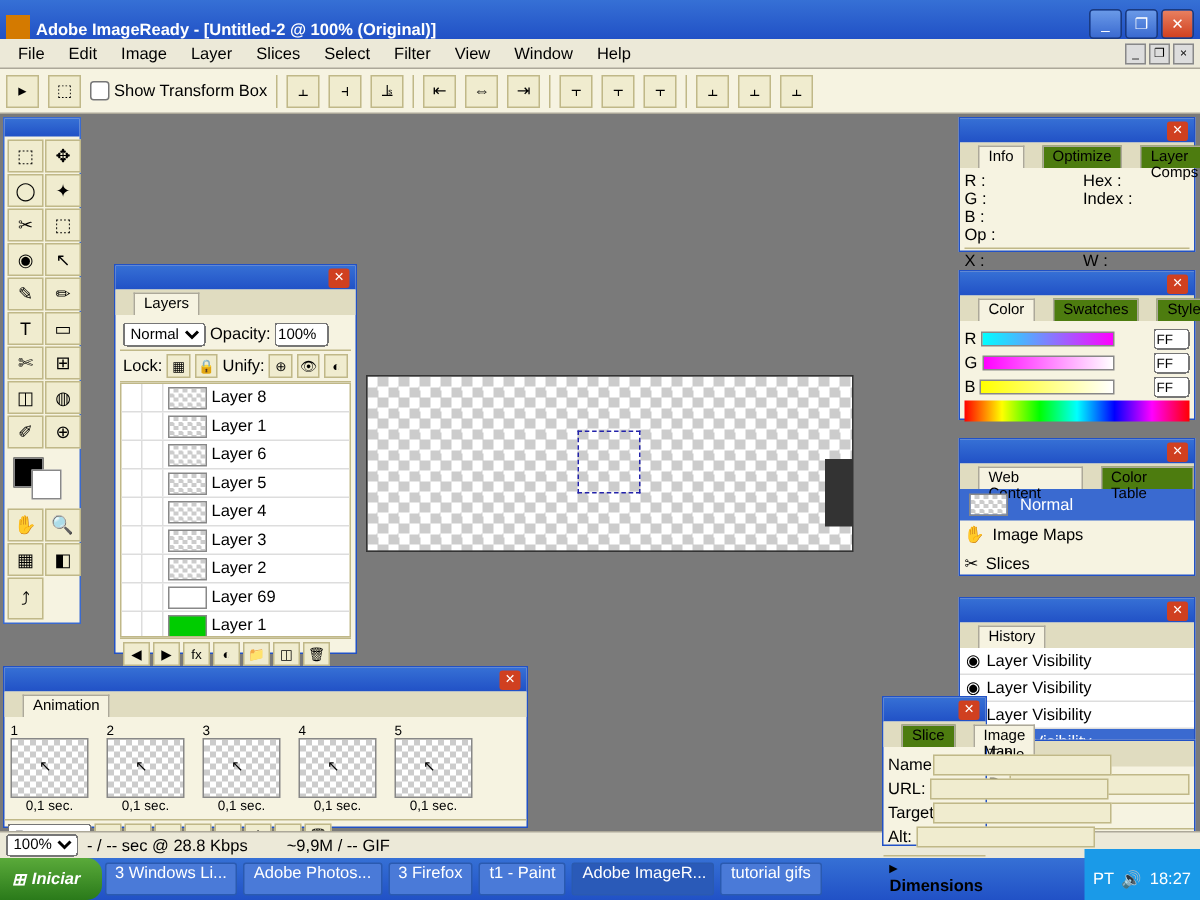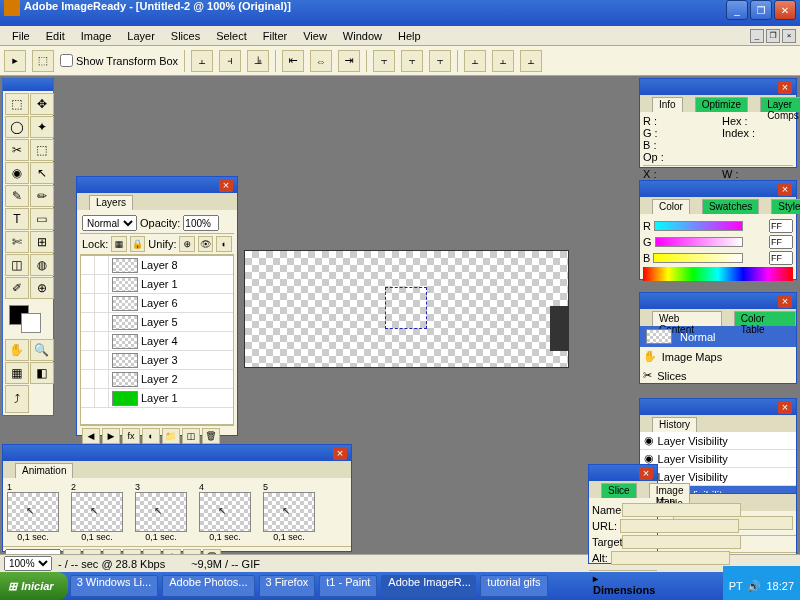--- a/index.html
+++ b/index.html
@@ -1,17 +1,17 @@
 <!DOCTYPE html>
 <html><head>
 <meta charset="utf-8">
 <style>
 * { margin: 0; padding: 0; box-sizing: border-box; font-family: Tahoma, sans-serif; font-size: 11px; }
 body { width: 800px; height: 600px; overflow: hidden; background: #7a7a7a; position: relative; }
-.titlebar { height: 26px; background: linear-gradient(#3670d5, #2151c6); color: #fff; display: flex; align-items: flex-start; padding: 0 4px; }
+.titlebar { height: 26px; background: linear-gradient(#3670d5, #2151c6); color: #fff; display: flex; align-items: flex-end; padding: 0 4px; }
 .titlebar .icon { width: 16px; height: 16px; background: #d47a00; margin-right: 4px; }
 .titlebar .title { flex: 1; font-weight: bold; }
 .winbtns { display: flex; gap: 2px; }
 .winbtn { width: 22px; height: 20px; background: linear-gradient(#6a9ae8, #3a6ad0); border: 1px solid #1a3a80; border-radius: 3px; color: #fff; display: flex; align-items: center; justify-content: center; font-size: 10px; cursor: pointer; }
 .winbtn.close { background: linear-gradient(#e88060, #d04020); }
 .menubar { height: 20px; background: #ece9d8; border-bottom: 1px solid #aca899; display: flex; align-items: center; padding: 0 4px; }
 .menubar .item { padding: 2px 8px; cursor: pointer; }
 .mdibtns { margin-left: auto; display: flex; gap: 2px; }
 .mdibtn { width: 14px; height: 14px; border: 1px solid #888; background: #ddd; font-size: 8px; display: flex; align-items: center; justify-content: center; }
 .optbar { height: 30px; background: #f6f3e1; border-bottom: 1px solid #aca899; display: flex; align-items: center; padding: 0 4px; gap: 6px; }
@@ -26,21 +26,21 @@
 .tool.big { grid-column: span 2; height: 28px; }
 .swatches { display: flex; padding: 4px; position: relative; height: 36px; }
 .fg-swatch { width: 20px; height: 20px; background: #000; border: 1px solid #888; position: absolute; top: 4px; left: 6px; }
 .bg-swatch { width: 20px; height: 20px; background: #fff; border: 1px solid #888; position: absolute; top: 12px; left: 18px; }
 
 .panel { position: absolute; background: #f6f3e1; border: 1px solid #2151c6; }
 .panel-title { height: 16px; background: linear-gradient(#3670d5, #2151c6); color: #fff; display: flex; align-items: center; padding: 0 4px; font-size: 10px; }
 .panel-title .x { margin-left: auto; width: 14px; height: 13px; background: #d04020; color: #fff; display: flex; align-items: center; justify-content: center; cursor: pointer; border-radius: 2px; }
 .panel-tabs { display: flex; background: #e0dcc0; height: 17px; padding-top: 2px; }
 .ptab { padding: 1px 6px; background: #f6f3e1; border: 1px solid #aca899; border-bottom: none; margin-left: 12px; font-size: 10px; cursor: pointer; }
-.ptab.inactive { background: #22c55e; }
+.ptab.inactive { background: #4d7c0f; }
 .panel-body { padding: 3px; font-size: 10px; }
 
 .layers-panel { left: 76px; top: 176px; width: 162px; height: 260px; }
 .layers-opts { display: flex; gap: 3px; align-items: center; padding: 2px; border-bottom: 1px solid #c0b888; }
 .layers-opts select, .layers-opts input { font-size: 10px; height: 16px; }
 .layer-list { height: 170px; overflow: hidden; border: 1px solid #c0b888; background: #fff; }
 .layer-row { display: flex; align-items: center; height: 19px; border-bottom: 1px solid #ddd; font-size: 10px; }
 .lr-vis { width: 14px; height: 18px; border-right: 1px solid #ddd; }
 .lr-link { width: 14px; height: 18px; border-right: 1px solid #ddd; }
 .lr-thumb { width: 26px; height: 15px; margin: 0 3px; background: repeating-conic-gradient(#ccc 0 25%, #fff 0 50%) 0 0/6px 6px; border: 1px solid #888; }
@@ -242,20 +242,26 @@
         </div>
       <div class="layer-row">
           <div class="lr-vis"></div>
           <div class="lr-link"></div>
           <div class="lr-thumb"></div>
           <span>Layer 2</span>
         </div>
       <div class="layer-row">
           <div class="lr-vis"></div>
           <div class="lr-link"></div>
+          <div class="lr-thumb" style="background:#fff"></div>
+          <span>Layer 69</span>
+        </div>
+      <div class="layer-row">
+          <div class="lr-vis"></div>
+          <div class="lr-link"></div>
           <div class="lr-thumb green"></div>
           <span>Layer 1</span>
         </div>
     </div>
     <div class="panel-footer">
       <div class="pf-btn">◀</div>
       <div class="pf-btn">▶</div>
       <div class="pf-btn">fx</div>
       <div class="pf-btn">◐</div>
       <div class="pf-btn">📁</div>

